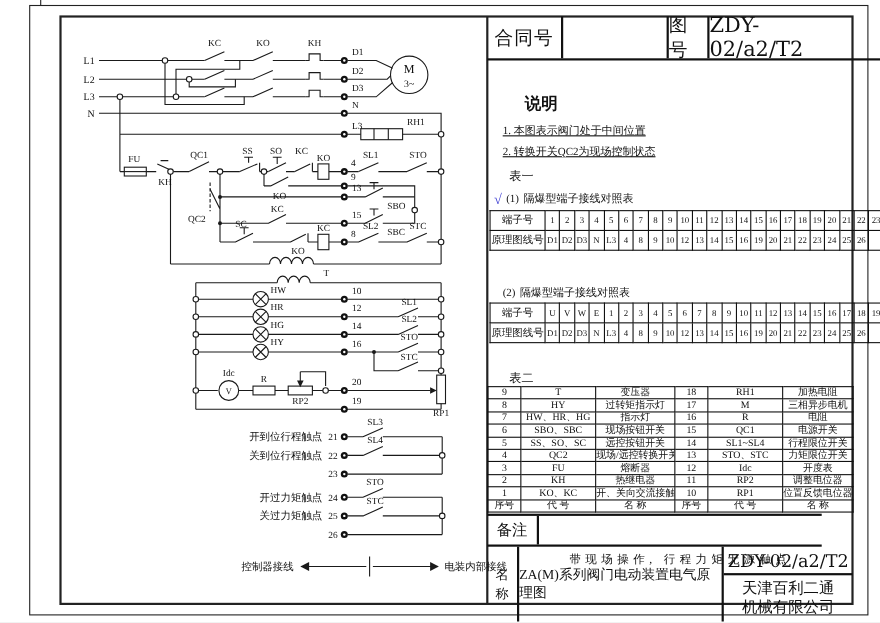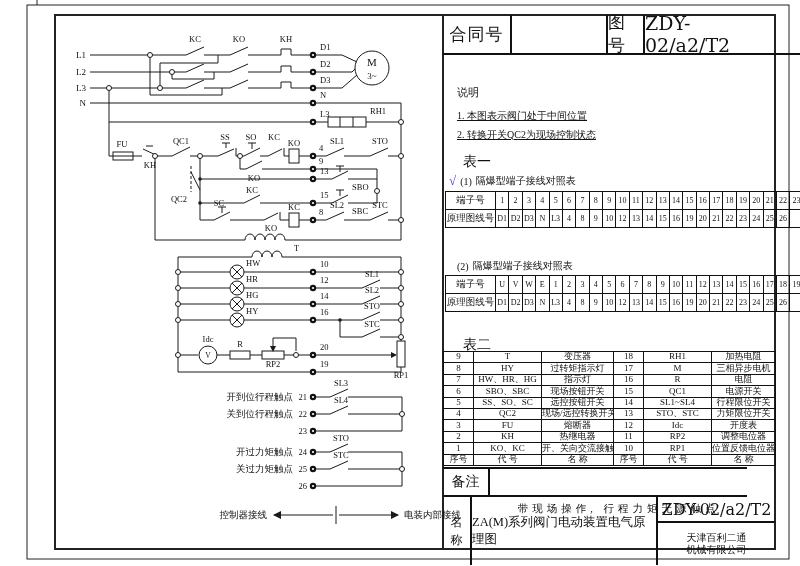--- a/index.html
+++ b/index.html
@@ -9,23 +9,23 @@
   .panel{position:absolute;left:443px;top:15px;width:332px;height:534px;font-family:"Liberation Serif",serif;}
   .abs{position:absolute;}
   
   .hrow{top:0;left:0;width:372px;height:40px;display:flex;border-bottom:2px solid #111;box-sizing:border-box;}
   .hcell{border-right:2px solid #111;display:flex;align-items:center;justify-content:center;box-sizing:border-box;}
   .hcell:last-child{border-right:none;}
   .h-label{font-size:17px;letter-spacing:1px;}
   .h-value{font-size:19px;font-family:"DejaVu Serif",serif;}
   
   .notes{top:70px;left:14px;width:300px;}
-  .notes .t{font-size:11px;font-weight:normal;margin-bottom:7px;}
+  .notes .t{font-size:15px;font-weight:bold;margin-bottom:7px;margin-left:20px;}
   .notes .i{font-size:10px;line-height:1.85;text-decoration:underline;}
-  .seclabel{font-size:14px;}
+  .seclabel{font-size:11px;}
   .subline{font-size:10px;display:flex;align-items:center;gap:4px;}
   .chk{font-size:13px;font-weight:bold;}
   
   .ttable{border-collapse:collapse;table-layout:fixed;width:372px;}
   .ttable td{border:1px solid #111;text-align:center;font-size:8px;height:17px;padding:0;overflow:hidden;white-space:nowrap;}
   .ttable td.hd{font-size:9.5px;}
   
   .ctable{border-collapse:collapse;table-layout:fixed;width:332px;}
   .ctable td{border:1px solid #111;text-align:center;font-size:9px;height:10.4px;line-height:1.05;padding:0;overflow:hidden;white-space:nowrap;}
   
@@ -33,21 +33,21 @@
   .remark .lab{width:47px;border-right:2px solid #111;display:flex;align-items:center;justify-content:center;font-size:14px;box-sizing:border-box;}
   .remark .txt{flex:1;display:flex;align-items:center;justify-content:center;font-size:10.5px;letter-spacing:4px;margin-top:40px;}
   
   .nameblock{top:482px;left:0;width:332px;height:68px;display:flex;box-sizing:border-box;}
   .nb-l{width:29px;border-right:2px solid #111;display:flex;align-items:center;justify-content:center;
         font-size:12px;line-height:1.5;word-break:break-all;text-align:center;padding:0 7px;box-sizing:border-box;}
   .nb-m{width:186px;border-right:2px solid #111;display:flex;align-items:center;justify-content:center;font-size:12.5px;box-sizing:border-box;}
   .nb-r{width:117px;display:flex;flex-direction:column;box-sizing:border-box;}
   .nb-r .no{height:26px;border-bottom:2px solid #111;display:flex;align-items:center;justify-content:center;
             font-size:16px;font-family:"DejaVu Serif",serif;box-sizing:border-box;}
-  .nb-r .co{flex:1;display:flex;flex-direction:column;align-items:center;justify-content:center;font-size:10px;line-height:1.25;}
+  .nb-r .co{flex:1;display:flex;flex-direction:column;align-items:center;justify-content:center;font-size:14px;line-height:1.25;}
 </style>
 </head>
 <body>
 
 <div class="page">
 
 <svg width="800" height="566" viewBox="0 0 800 566" font-family="Liberation Serif, serif" fill="#111">
 
   <g stroke="#222" fill="none">
     <rect x="27" y="5" width="762" height="554" stroke-width="1"></rect>

